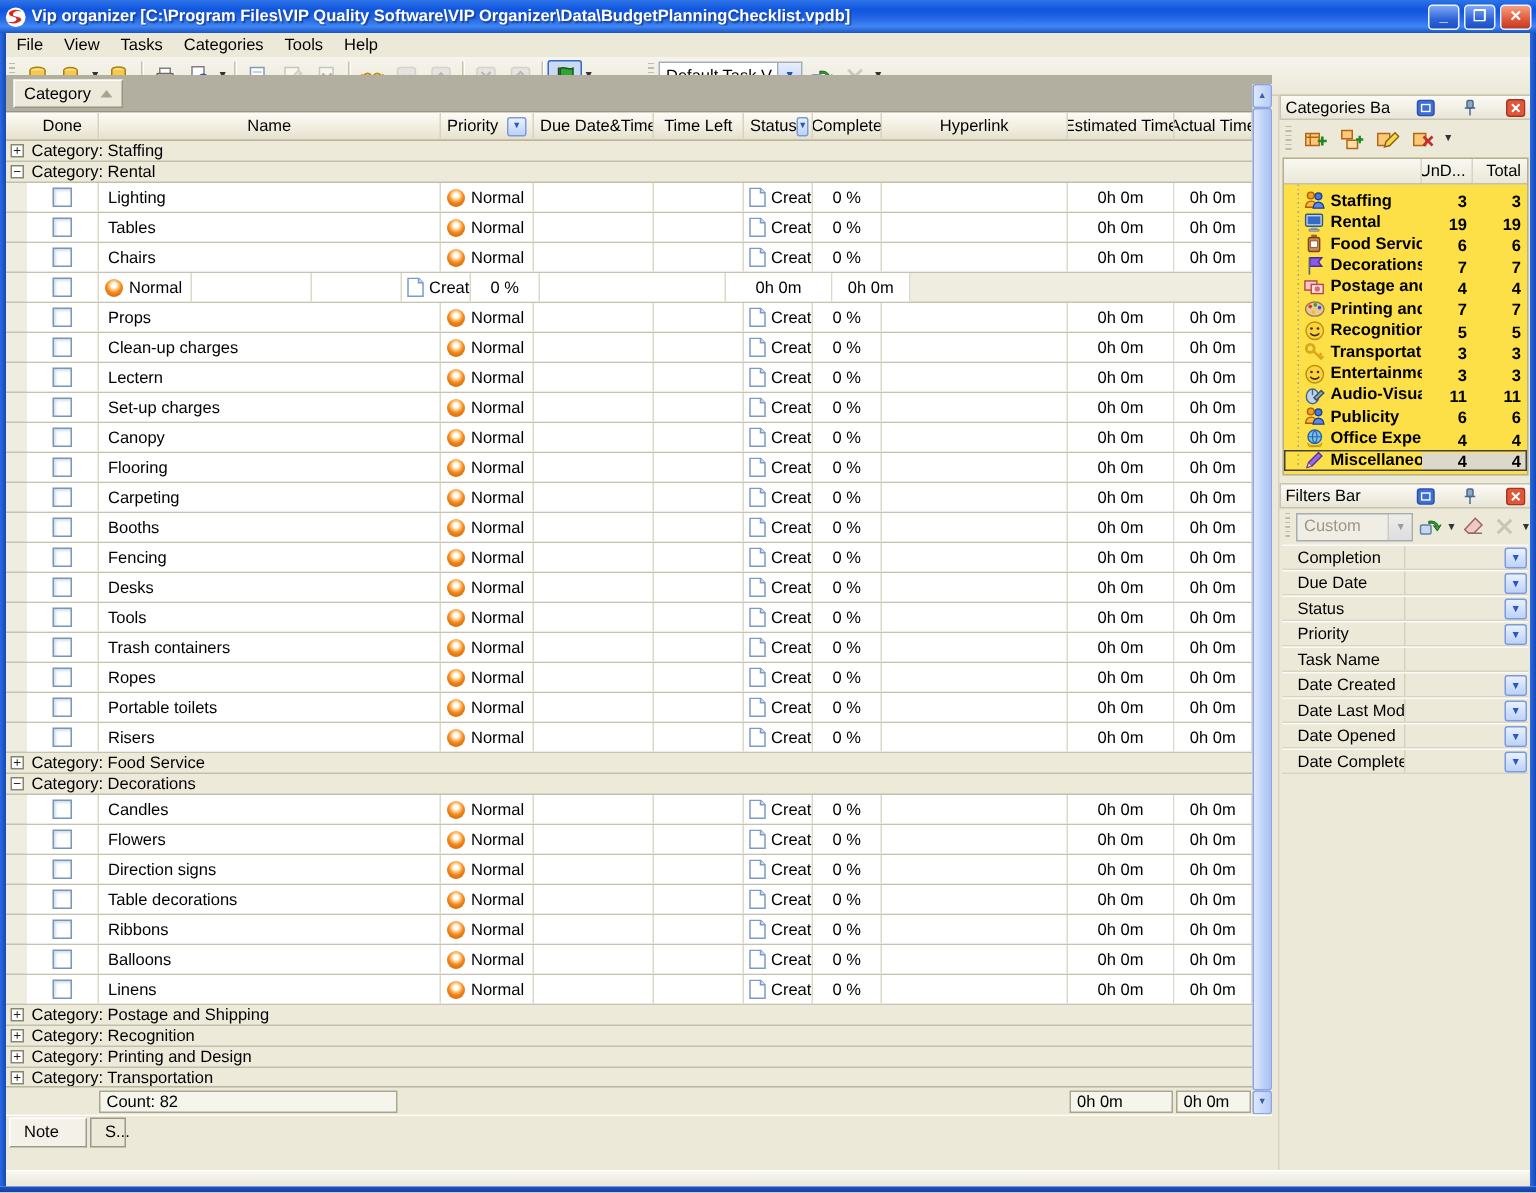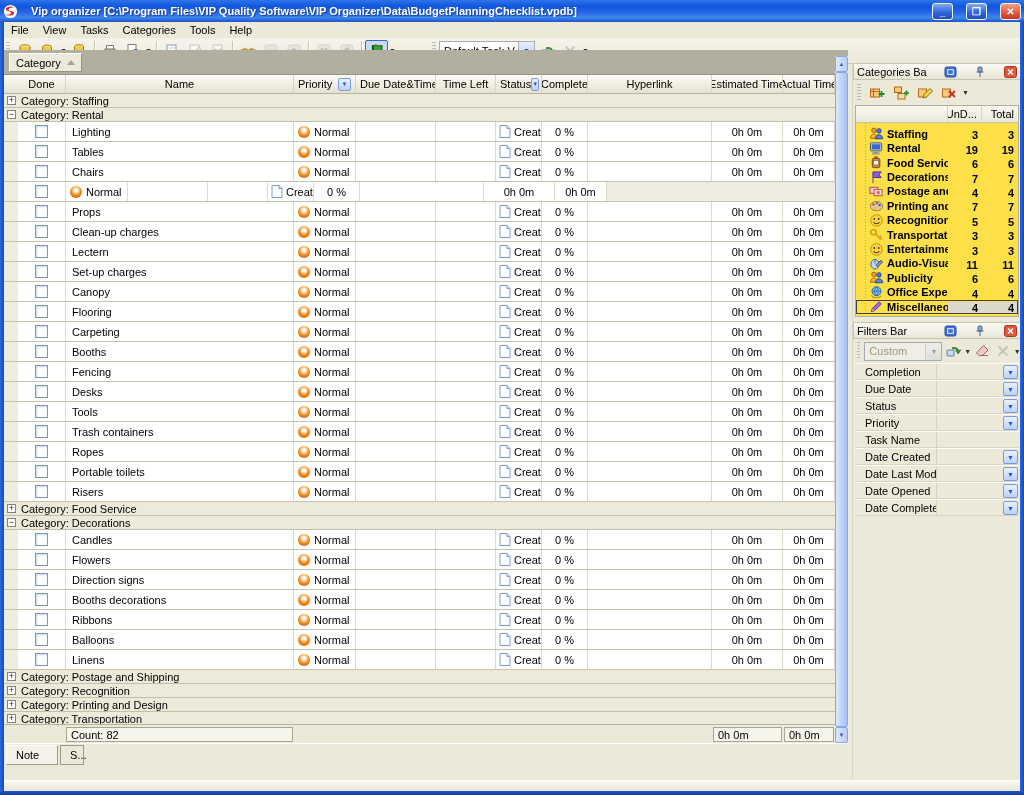--- a/index.html
+++ b/index.html
@@ -1,18 +1,18 @@
 <!DOCTYPE html>
 <html><head>
 <meta charset="utf-8">
 <style>
   html,body{margin:0;padding:0;background:#d8d4c8}
   #win{position:relative;width:1024px;height:795px;font-family:"Liberation Sans",sans-serif;font-size:11px;color:#000;background:#ECE9D8;overflow:hidden;user-select:none}
   
-  .titlebar{position:absolute;left:0;top:0;width:1024px;height:22px;background:linear-gradient(#2E74E8,#0F55DE 30%,#2566E4 55%,#3E86F4 80%,#1C55C4);display:flex;align-items:center;padding:0 3px;box-sizing:border-box;gap:13px}
+  .titlebar{position:absolute;left:0;top:0;width:1024px;height:22px;background:linear-gradient(#2E74E8,#0F55DE 30%,#2566E4 55%,#3E86F4 80%,#1C55C4);display:flex;align-items:center;padding:0 3px;box-sizing:border-box;gap:3px}
   .title-text{color:#fff;font-weight:bold;text-shadow:1px 1px 1px #173E9A;flex:1;white-space:nowrap;overflow:hidden}
   .winbtn{width:21px;height:17px;border-radius:3px;border:1px solid #eef2ff;display:flex;align-items:center;justify-content:center;color:#fff;font-size:10px;font-weight:bold;box-sizing:border-box}
   .winbtn.b-min,.winbtn.b-max{background:linear-gradient(#7FA8F4,#2E63D8 60%,#1E4FC4)}
   .winbtn.b-close{background:linear-gradient(#F4A080,#E0583C 60%,#C03A20)}
   .bord{position:absolute;background:linear-gradient(90deg,#2A6AE0,#1448B8)}
   .bord.bl{left:0;top:22px;width:4px;height:769px}
   .bord.br{left:1020px;top:22px;width:4px;height:769px}
   .bord.bb{left:0;top:791px;width:1024px;height:4px;background:linear-gradient(#1E54C8,#123E9E)}
   
   .menubar{position:absolute;left:4px;top:22px;width:1016px;height:16px;display:flex;align-items:center;background:#ECE9D8}
@@ -905,21 +905,21 @@
       <div class="tcell c6 center">0 %</div>
       <div class="tcell c7"></div>
       <div class="tcell c8 center">0h 0m</div>
       <div class="tcell c9 center">0h 0m</div>
     </div>
         <div class="taskrow">
       <div class="tcell texp"></div>
       <div class="tcell c0">
             <span class="cb"></span>
           </div>
-      <div class="tcell c1 namepad">Booths decorations</div>
+      <div class="tcell c1 namepad">Table decorations</div>
       <div class="tcell c2">
             <span class="ball"></span>
             <span>Normal</span>
           </div>
       <div class="tcell c3"></div>
       <div class="tcell c4"></div>
       <div class="tcell c5">
             <span class="ico" style="margin:0 3px">
               <svg width="12" height="13" viewBox="0 0 12 13">
                 <path d="M1 .5h7L11 3.5v9H1z" fill="#fff" stroke="#7A9AC8"></path>
@@ -1022,21 +1022,21 @@
         <div class="grouprow">
     <span class="expbox plus"></span>
     <span>Category: Printing and Design</span>
         </div>
         <div class="grouprow">
     <span class="expbox plus"></span>
     <span>Category: Transportation</span>
         </div>
       </div>
     <div class="sumrow">
-      <div class="sumbox" style="left:62px;width:227px">
+      <div class="sumbox" style="left:62px;width:199px">
           <span>Count: 82</span>
         </div>
       <div class="sumbox" style="left:709px;width:69px">
           <span>0h 0m</span>
         </div>
       <div class="sumbox" style="left:780px;width:50px">
           <span>0h 0m</span>
         </div>
     </div>
     <div class="vsb">

